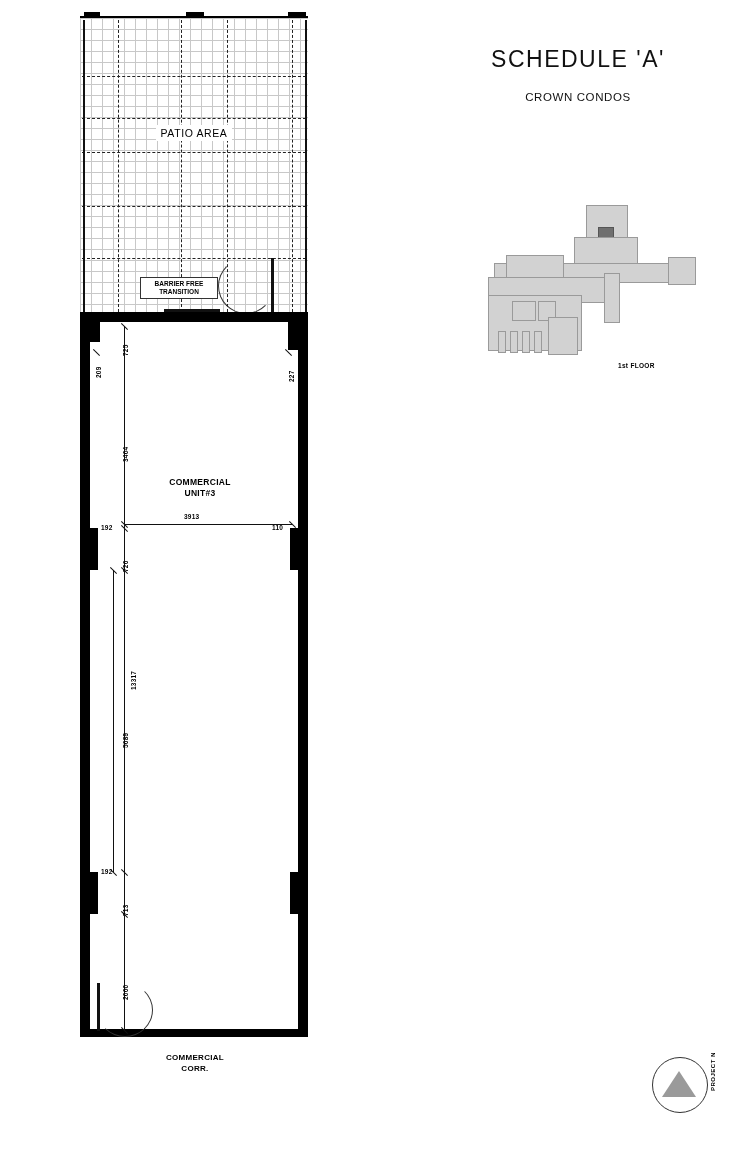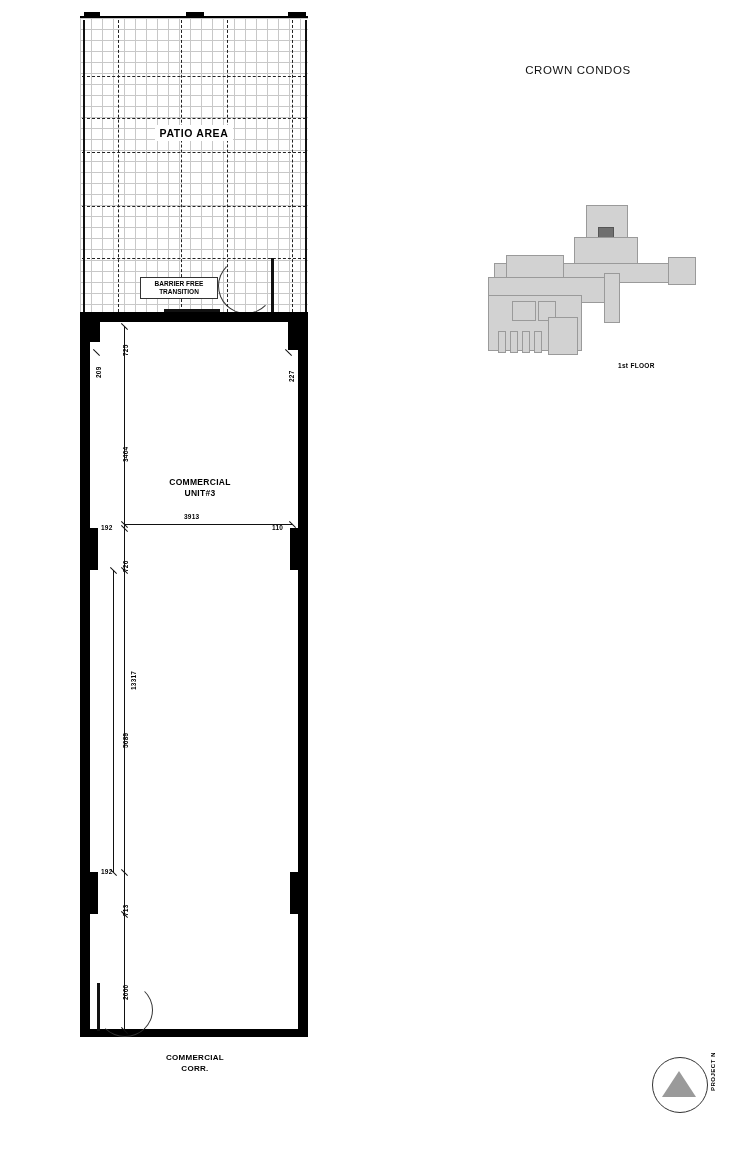--- a/index.html
+++ b/index.html
@@ -67,21 +67,21 @@
     position: absolute;
     background: #000;
   }
   .patio-label {
     position: absolute;
     left: 80px;
     top: 127px;
     width: 228px;
     text-align: center;
     font-size: 10.5px;
-    font-weight: bold;
+    font-weight: normal;
     letter-spacing: 0.6px;
     background: transparent;
   }
   .patio-label span {
     background: #fff;
     padding: 2px 5px;
   }
   .dash-h {
     position: absolute;
     border-top: 1.4px dashed #222;
@@ -271,20 +271,21 @@
     white-space: nowrap;
     pointer-events: none;
   }
 </style>
 </head>
 <body>
 
 <div class="page">
 
   <div class="title-block">
+    <div class="title-main">SCHEDULE 'A'</div>
     <div class="title-sub">CROWN CONDOS</div>
   </div>
 
   <div class="patio-border-top"></div>
 
   <div class="patio-box" style="left:84px;  top:12px; width:16px; height:10px;"></div>
   <div class="patio-box" style="left:186px; top:12px; width:18px; height:10px;"></div>
   <div class="patio-box" style="left:288px; top:12px; width:18px; height:10px;"></div>
 
   <div class="patio"></div>

